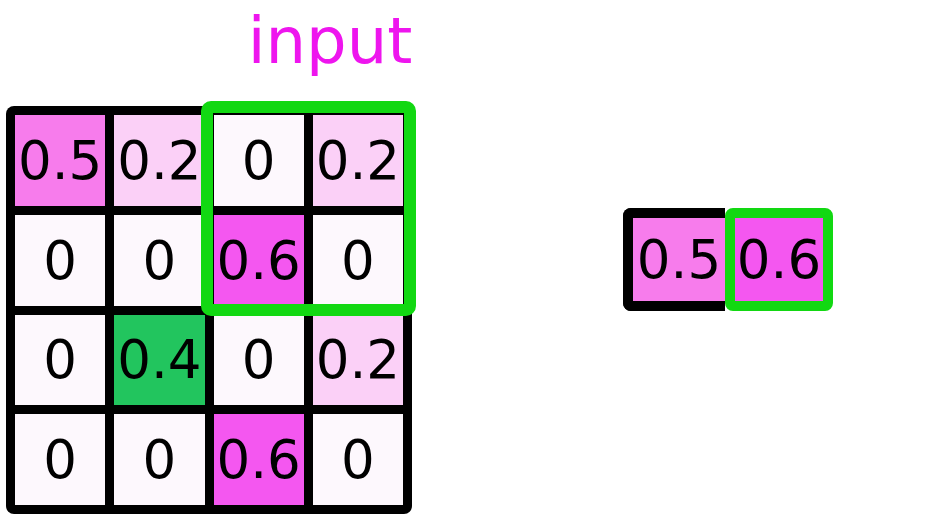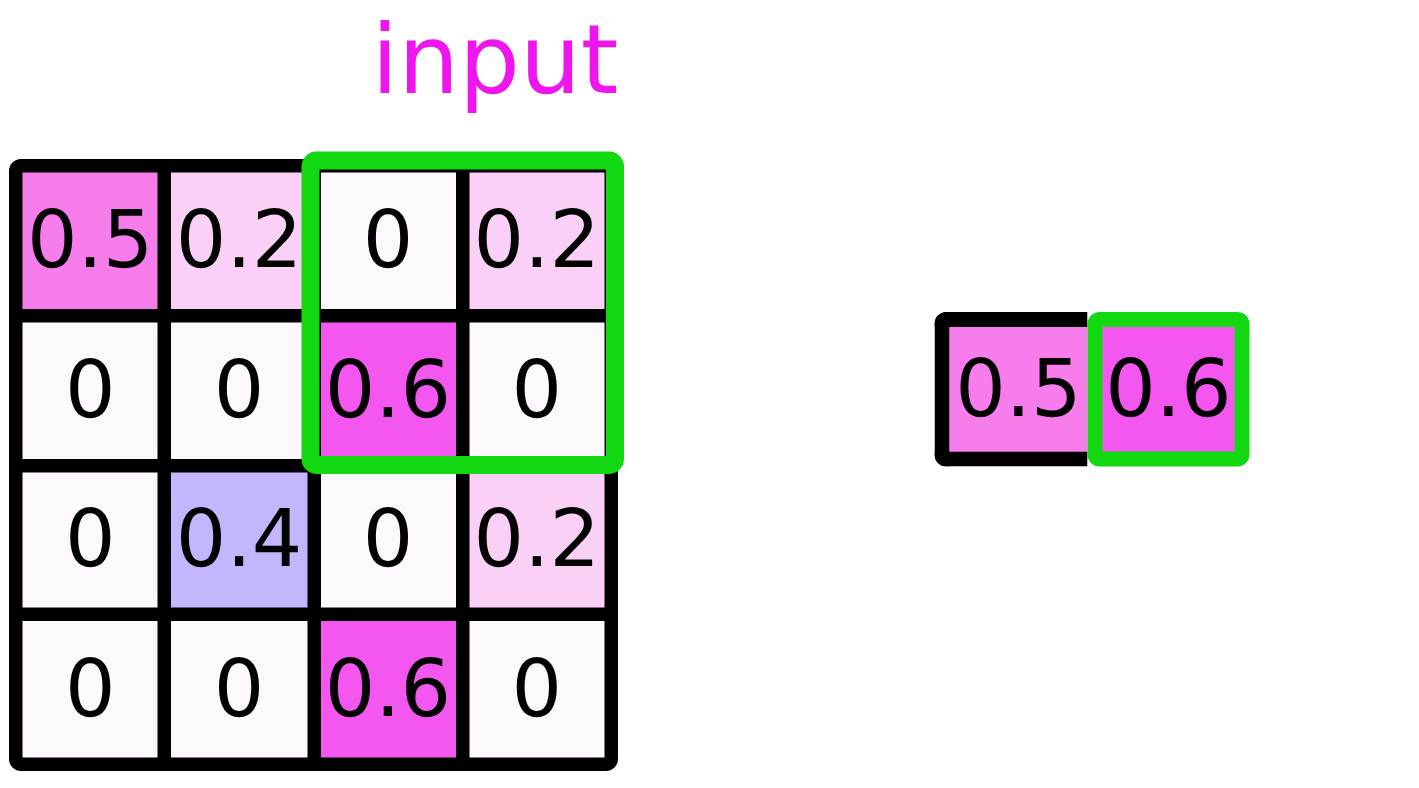--- a/index.html
+++ b/index.html
@@ -109,21 +109,21 @@
   <div id="input-grid">
     <div class="cell" style="background-color: rgb(247, 124, 236);">0.5</div>
     <div class="cell" style="background-color: rgb(251, 208, 247);">0.2</div>
     <div class="cell" style="background-color: rgb(253, 248, 253);">0</div>
     <div class="cell" style="background-color: rgb(251, 208, 247);">0.2</div>
     <div class="cell" style="background-color: rgb(253, 248, 253);">0</div>
     <div class="cell" style="background-color: rgb(253, 248, 253);">0</div>
     <div class="cell" style="background-color: rgb(244, 87, 240);">0.6</div>
     <div class="cell" style="background-color: rgb(253, 248, 253);">0</div>
     <div class="cell" style="background-color: rgb(253, 248, 253);">0</div>
-    <div class="cell" style="background-color: #c4b5fd;">0.4</div>
+    <div class="cell" style="background-color: #22c55e;">0.4</div>
     <div class="cell" style="background-color: rgb(253, 248, 253);">0</div>
     <div class="cell" style="background-color: rgb(251, 208, 247);">0.2</div>
     <div class="cell" style="background-color: rgb(253, 248, 253);">0</div>
     <div class="cell" style="background-color: rgb(253, 248, 253);">0</div>
     <div class="cell" style="background-color: rgb(244, 87, 240);">0.6</div>
     <div class="cell" style="background-color: rgb(253, 248, 253);">0</div>
   </div>
 
   <div id="pool-window"></div>
 

